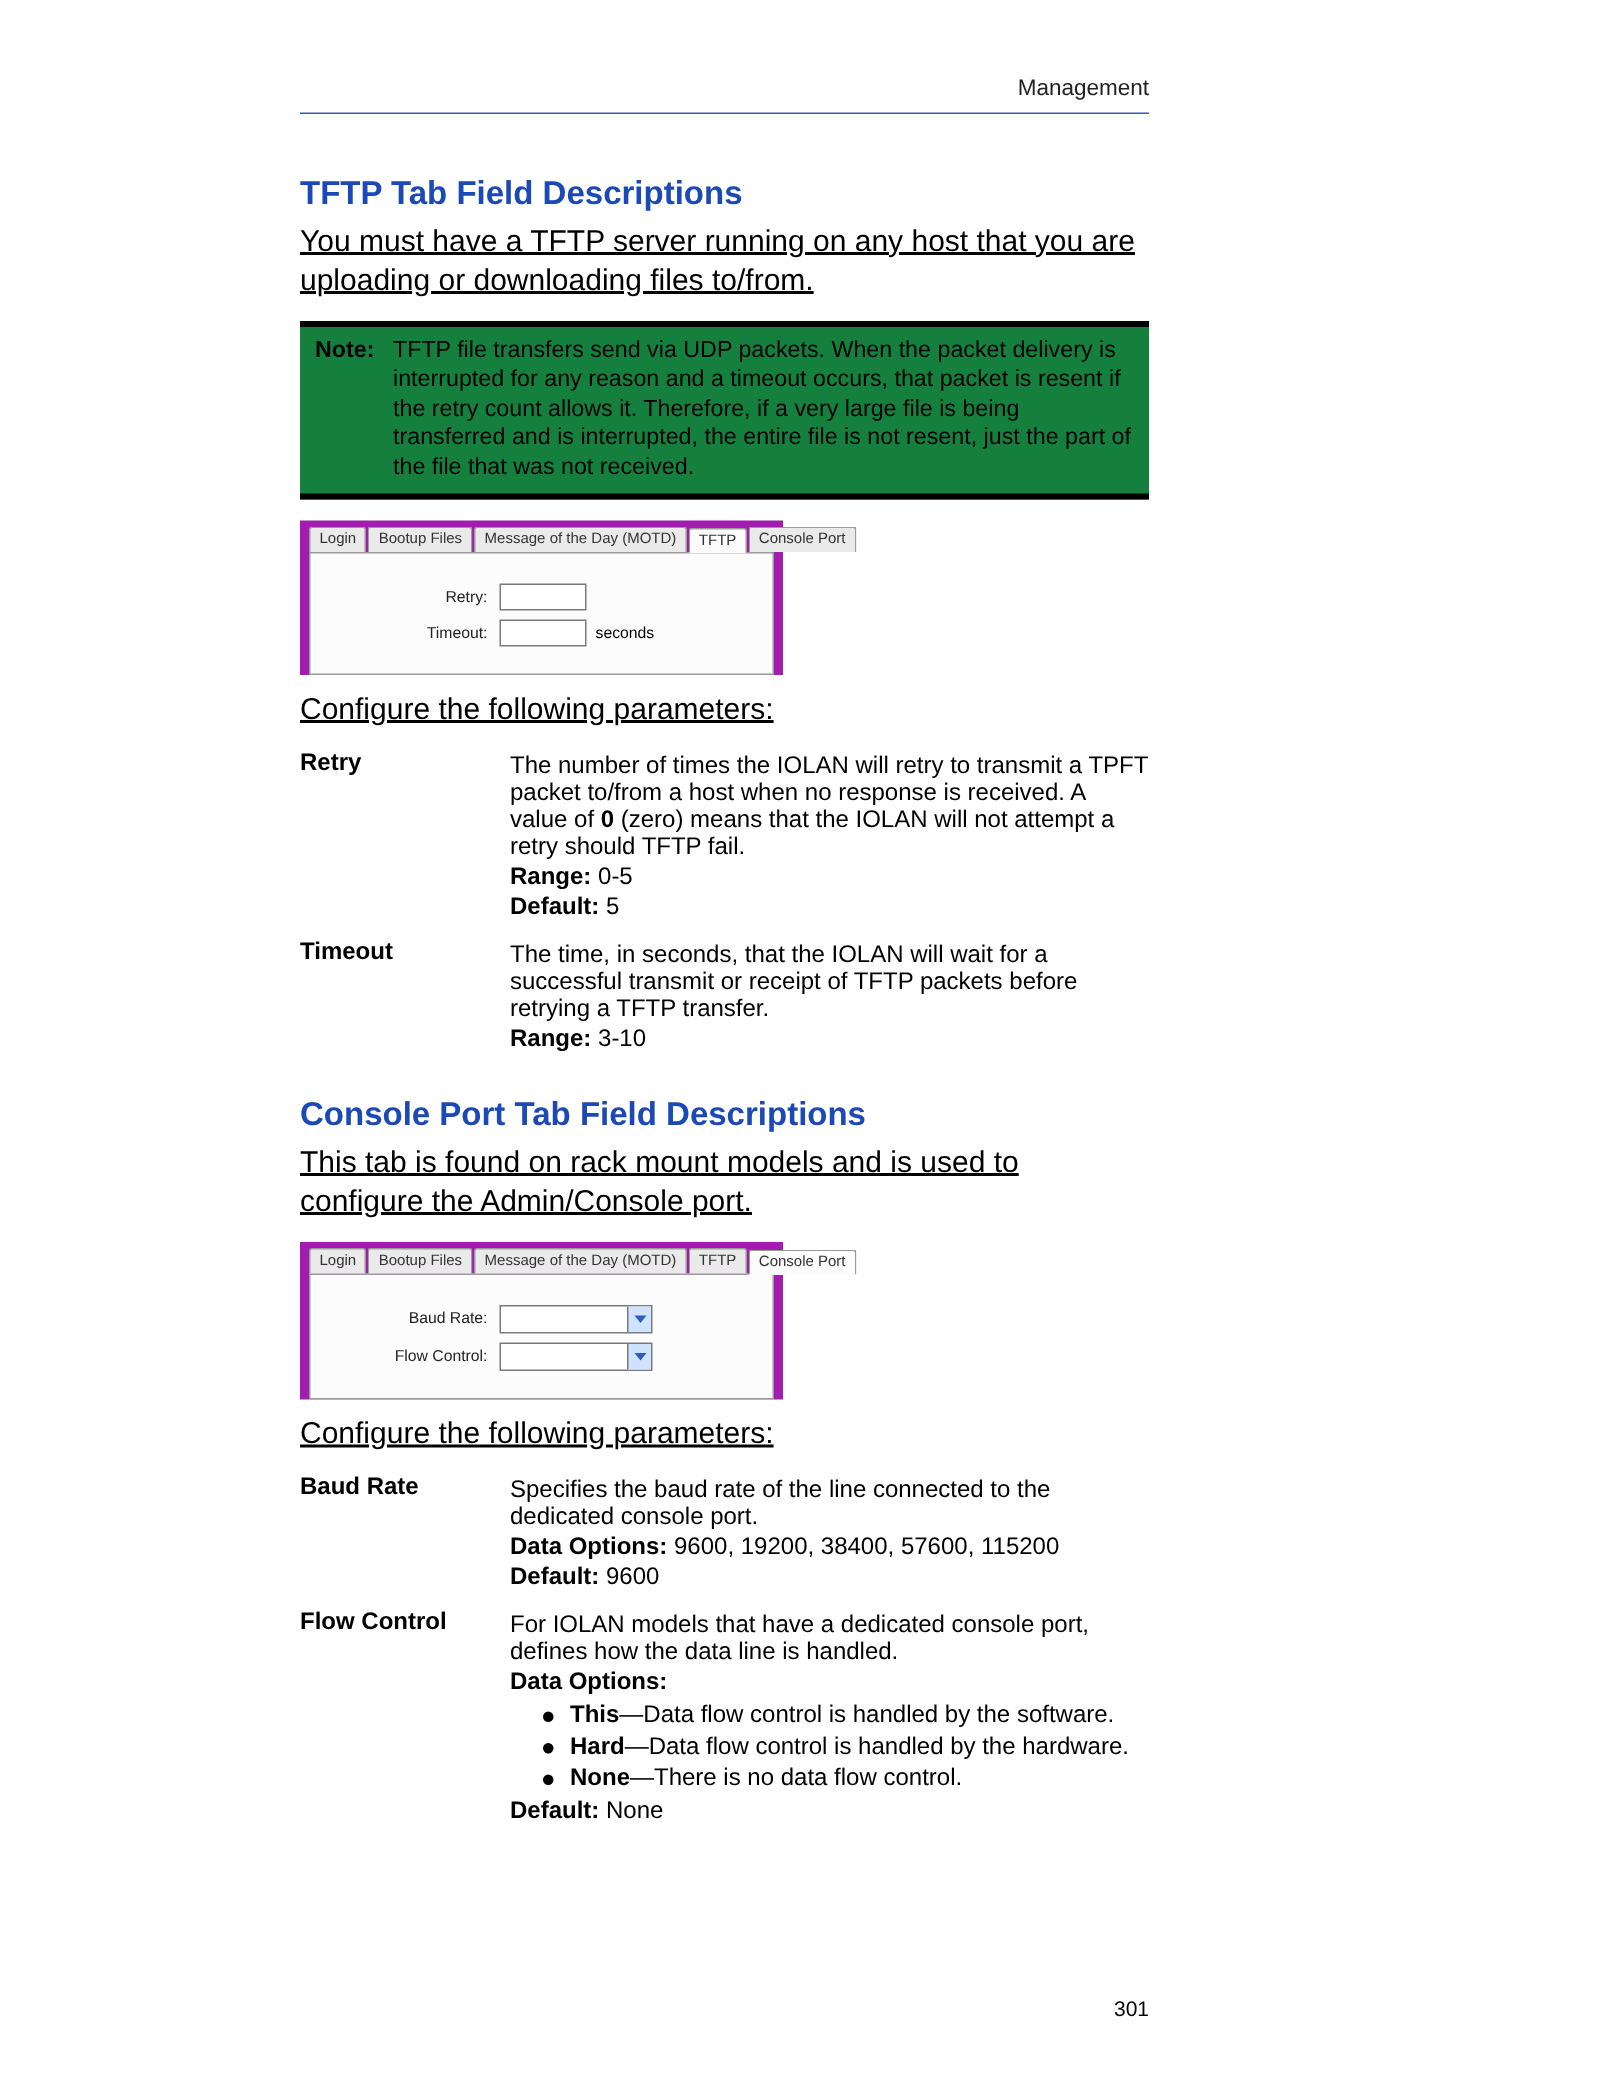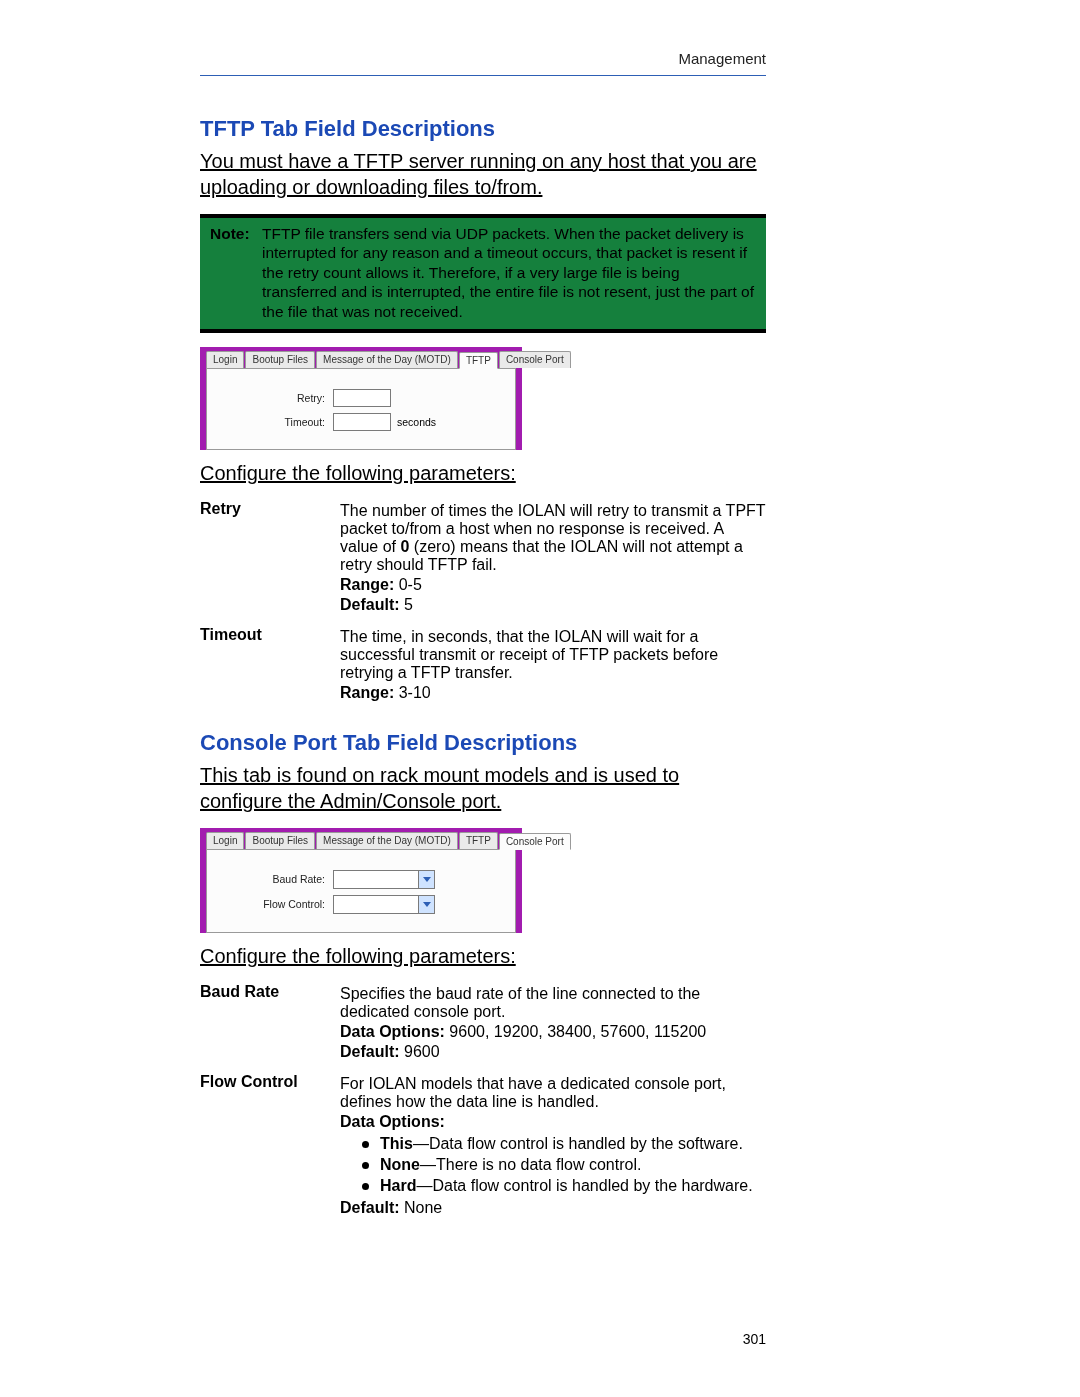--- a/index.html
+++ b/index.html
@@ -298,25 +298,25 @@
     <div class="param-body">
       <div class="param-line">For IOLAN models that have a dedicated console port, defines how the data line is handled.</div>
       <div class="param-line">
         <span class="bold-prefix">Data Options:</span>
       </div>
       <ul class="bullets">
         <li>
           <span class="bold-prefix">This</span><span>—Data flow control is handled by the software.</span>
         </li>
         <li>
+          <span class="bold-prefix">Hard</span><span>—Data flow control is handled by the hardware.</span>
+        </li>
+        <li>
           <span class="bold-prefix">None</span><span>—There is no data flow control.</span>
         </li>
-        <li>
-          <span class="bold-prefix">Hard</span><span>—Data flow control is handled by the hardware.</span>
-        </li>
       </ul>
       <div class="param-line">
         <span class="bold-prefix">Default:</span>
         <span>None</span>
       </div>
     </div>
   </div>
 
   <div class="page-number">301</div>
 </div>

